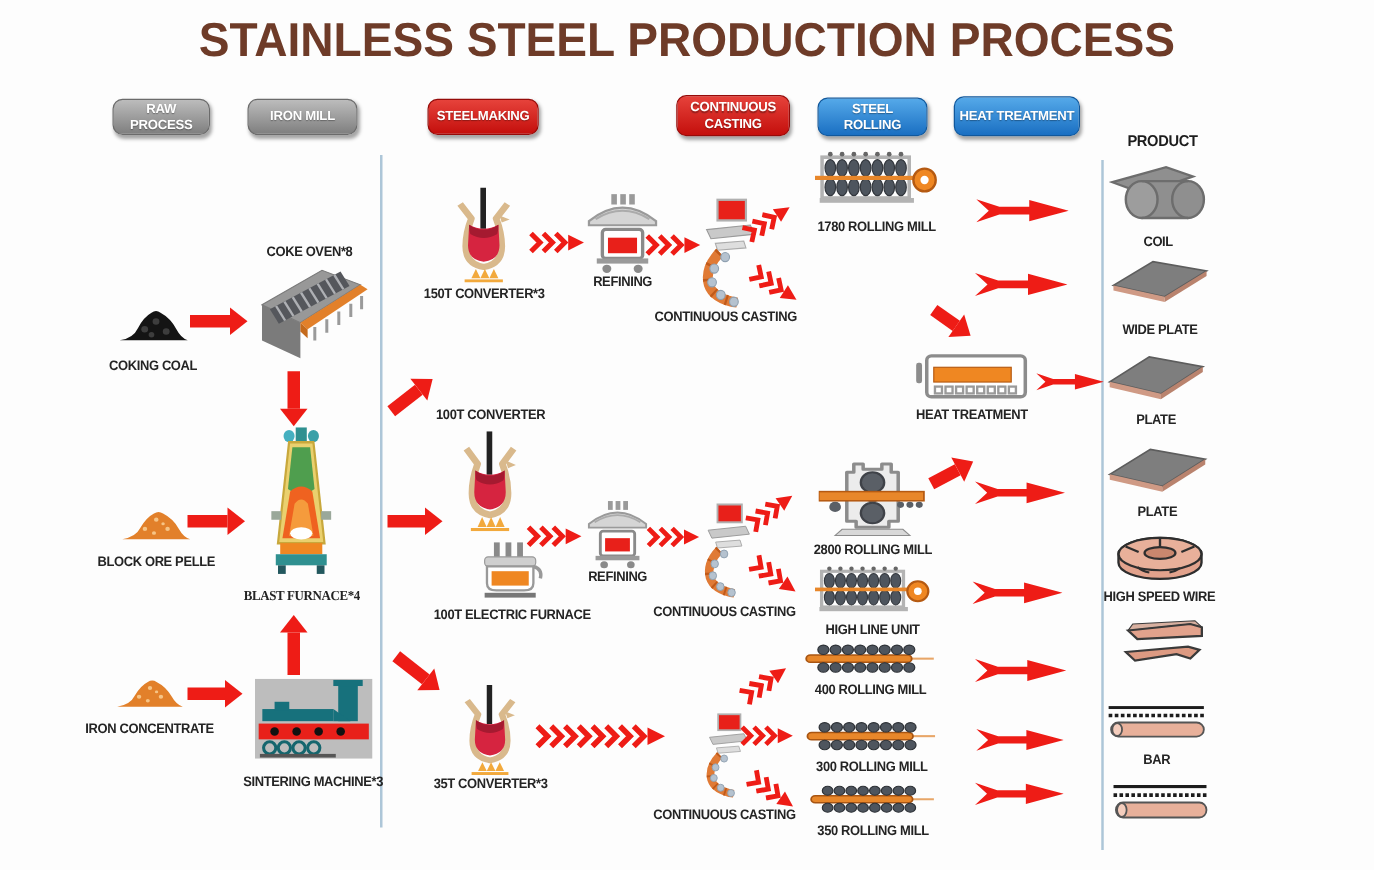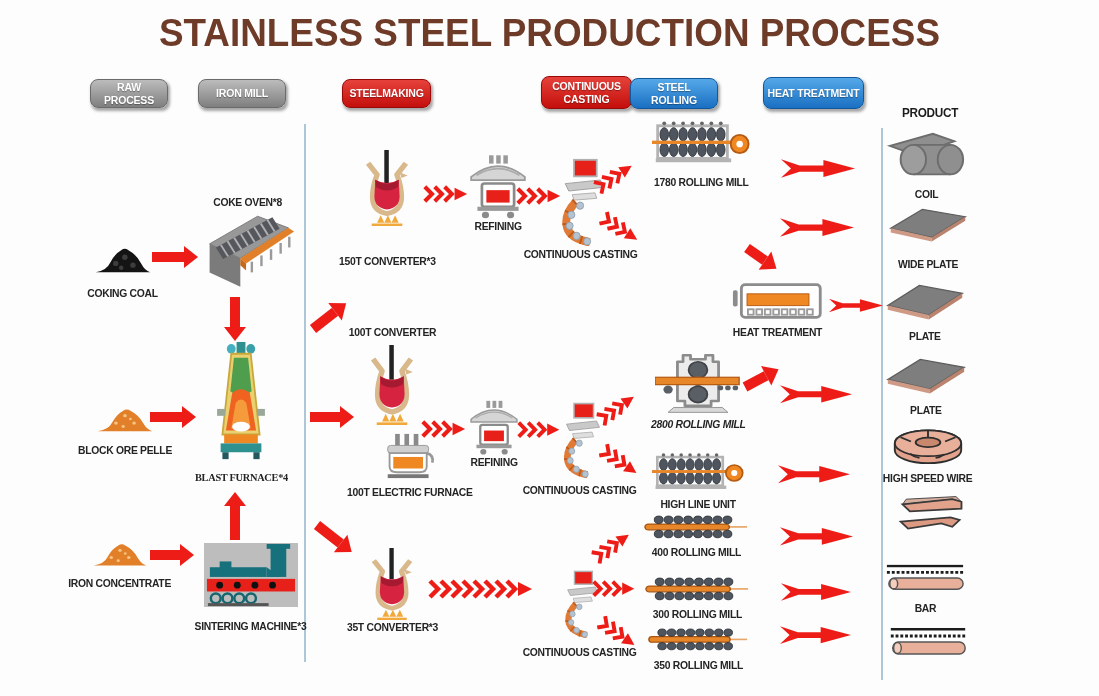--- a/index.html
+++ b/index.html
@@ -42,21 +42,21 @@
 <body>
 
 <div id="stage">
 
   <div class="title">STAINLESS STEEL PRODUCTION PROCESS</div>
 
   <div class="badge g" style="left:90px;top:79px;width:78px;height:29px;">RAW PROCESS</div>
   <div class="badge g" style="left:198px;top:79px;width:88px;height:29px;">IRON MILL</div>
   <div class="badge r" style="left:342px;top:79px;width:89px;height:29px;">STEELMAKING</div>
   <div class="badge r" style="left:541px;top:76px;width:91px;height:33px;">CONTINUOUS CASTING</div>
-  <div class="badge b" style="left:630px;top:78px;width:88px;height:31px;">STEEL ROLLING</div>
+  <div class="badge b" style="left:654px;top:78px;width:88px;height:31px;">STEEL ROLLING</div>
   <div class="badge b" style="left:763px;top:77px;width:101px;height:32px;">HEAT TREATMENT</div>
   <div class="lbl big" style="position:absolute;left:870px;top:106px;width:120px;">PRODUCT</div>
 
   <div class="vline" style="left:304px;top:124px;height:538px;"></div>
   <div class="vline" style="left:881px;top:128px;height:552px;"></div>
 
   <div class="node" style="left:65px;top:244px;width:115px;">
     <span class="ic" style="width:58px;height:30px;">
         <svg viewBox="0 0 64 34" preserveAspectRatio="none">
           <path d="M2 32 Q14 30 18 21 Q23 11 30 7 Q34 4 38 7 Q47 12 52 22 Q56 30 62 32 Z" fill="#141414"></path>
@@ -188,21 +188,21 @@
           <rect x="4" y="62" width="62" height="3" fill="#555"></rect>
         </svg>
       </span>
     <span class="lbl" style="margin-top:13px;">SINTERING MACHINE*3</span>
   </div>
 
   <div class="sar" style="left:313px;top:324px;width:28px;transform:rotate(-38deg);"></div>
   <div class="sar" style="left:310px;top:412px;width:30px;"></div>
   <div class="sar" style="left:317px;top:520px;width:30px;transform:rotate(38deg);"></div>
 
-  <div class="node" style="left:330px;top:150px;width:114px;gap:26px;">
+  <div class="node" style="left:330px;top:150px;width:114px;">
     <span class="ic" style="width:54px;height:76px;">
         <svg viewBox="0 0 60 92" preserveAspectRatio="none">
           <rect x="27" y="0" width="5" height="40" fill="#222"></rect>
           <path d="M9 16 L19 30 Q14 44 14 57 Q14 74 30 77 Q46 74 46 57 Q46 44 41 30 L51 16" fill="none" stroke="#d9b98c" stroke-width="6" stroke-linejoin="round"></path>
           <path d="M44 27 l9 4 l-7 3 Z" fill="#d9b98c"></path>
           <path d="M17 36 Q30 44 43 36 L44 56 Q44 70 30 72 Q16 70 16 56 Z" fill="#d62440"></path>
           <path d="M17 36 Q30 46 43 36 Q43 42 42 45 Q30 53 18 45 Q17 42 17 36 Z" fill="#a51a30"></path>
           <g fill="#f2a93c">
             <path d="M19 88 l4 -9 l4 9 Z"></path>
             <path d="M27 88 l4 -9 l4 9 Z"></path>
@@ -504,21 +504,21 @@
             <rect x="80" y="30" width="6" height="6"></rect>
           </g>
         </svg>
       </span>
     <span class="lbl" style="margin-top:4px;">HEAT TREATMENT</span>
   </div>
   <div class="fea" style="left:829px;top:297px;width:54px;height:18px;"><svg viewBox="0 0 96 30" preserveAspectRatio="none">
         <path d="M0,3 L24,11 L55,11 L55,4 L96,15 L55,26 L55,19 L24,19 L0,27 L13,15 Z" fill="currentColor"></path>
       </svg></div>
 
-  <div class="node" style="left:638px;top:352px;width:120px;font-style:italic;">
+  <div class="node" style="left:638px;top:368px;width:120px;">
     <span class="ic" style="width:86px;height:62px;">
         <svg viewBox="0 0 92 76" preserveAspectRatio="none">
           <path d="M30 4 h8 v5 h16 v-5 h8 v8 h6 v48 h-8 v6 h-28 v-6 h-8 v-48 h6 Z" fill="#ececec" stroke="#8c8c8c" stroke-width="3" stroke-linejoin="round"></path>
           <circle cx="46" cy="22" r="10" fill="#5a5f66" stroke="#3f4248" stroke-width="2"></circle>
           <circle cx="46" cy="36" r="6" fill="#5a5f66"></circle>
           <circle cx="46" cy="52" r="10" fill="#5a5f66" stroke="#3f4248" stroke-width="2"></circle>
           <rect x="0" y="31" width="90" height="9" fill="#e8872a" stroke="#b55a12" stroke-width="1.5"></rect>
           <circle cx="14" cy="46" r="5" fill="#5a5f66"></circle>
           <g fill="#5a5f66">
             <circle cx="70" cy="44" r="3"></circle>

